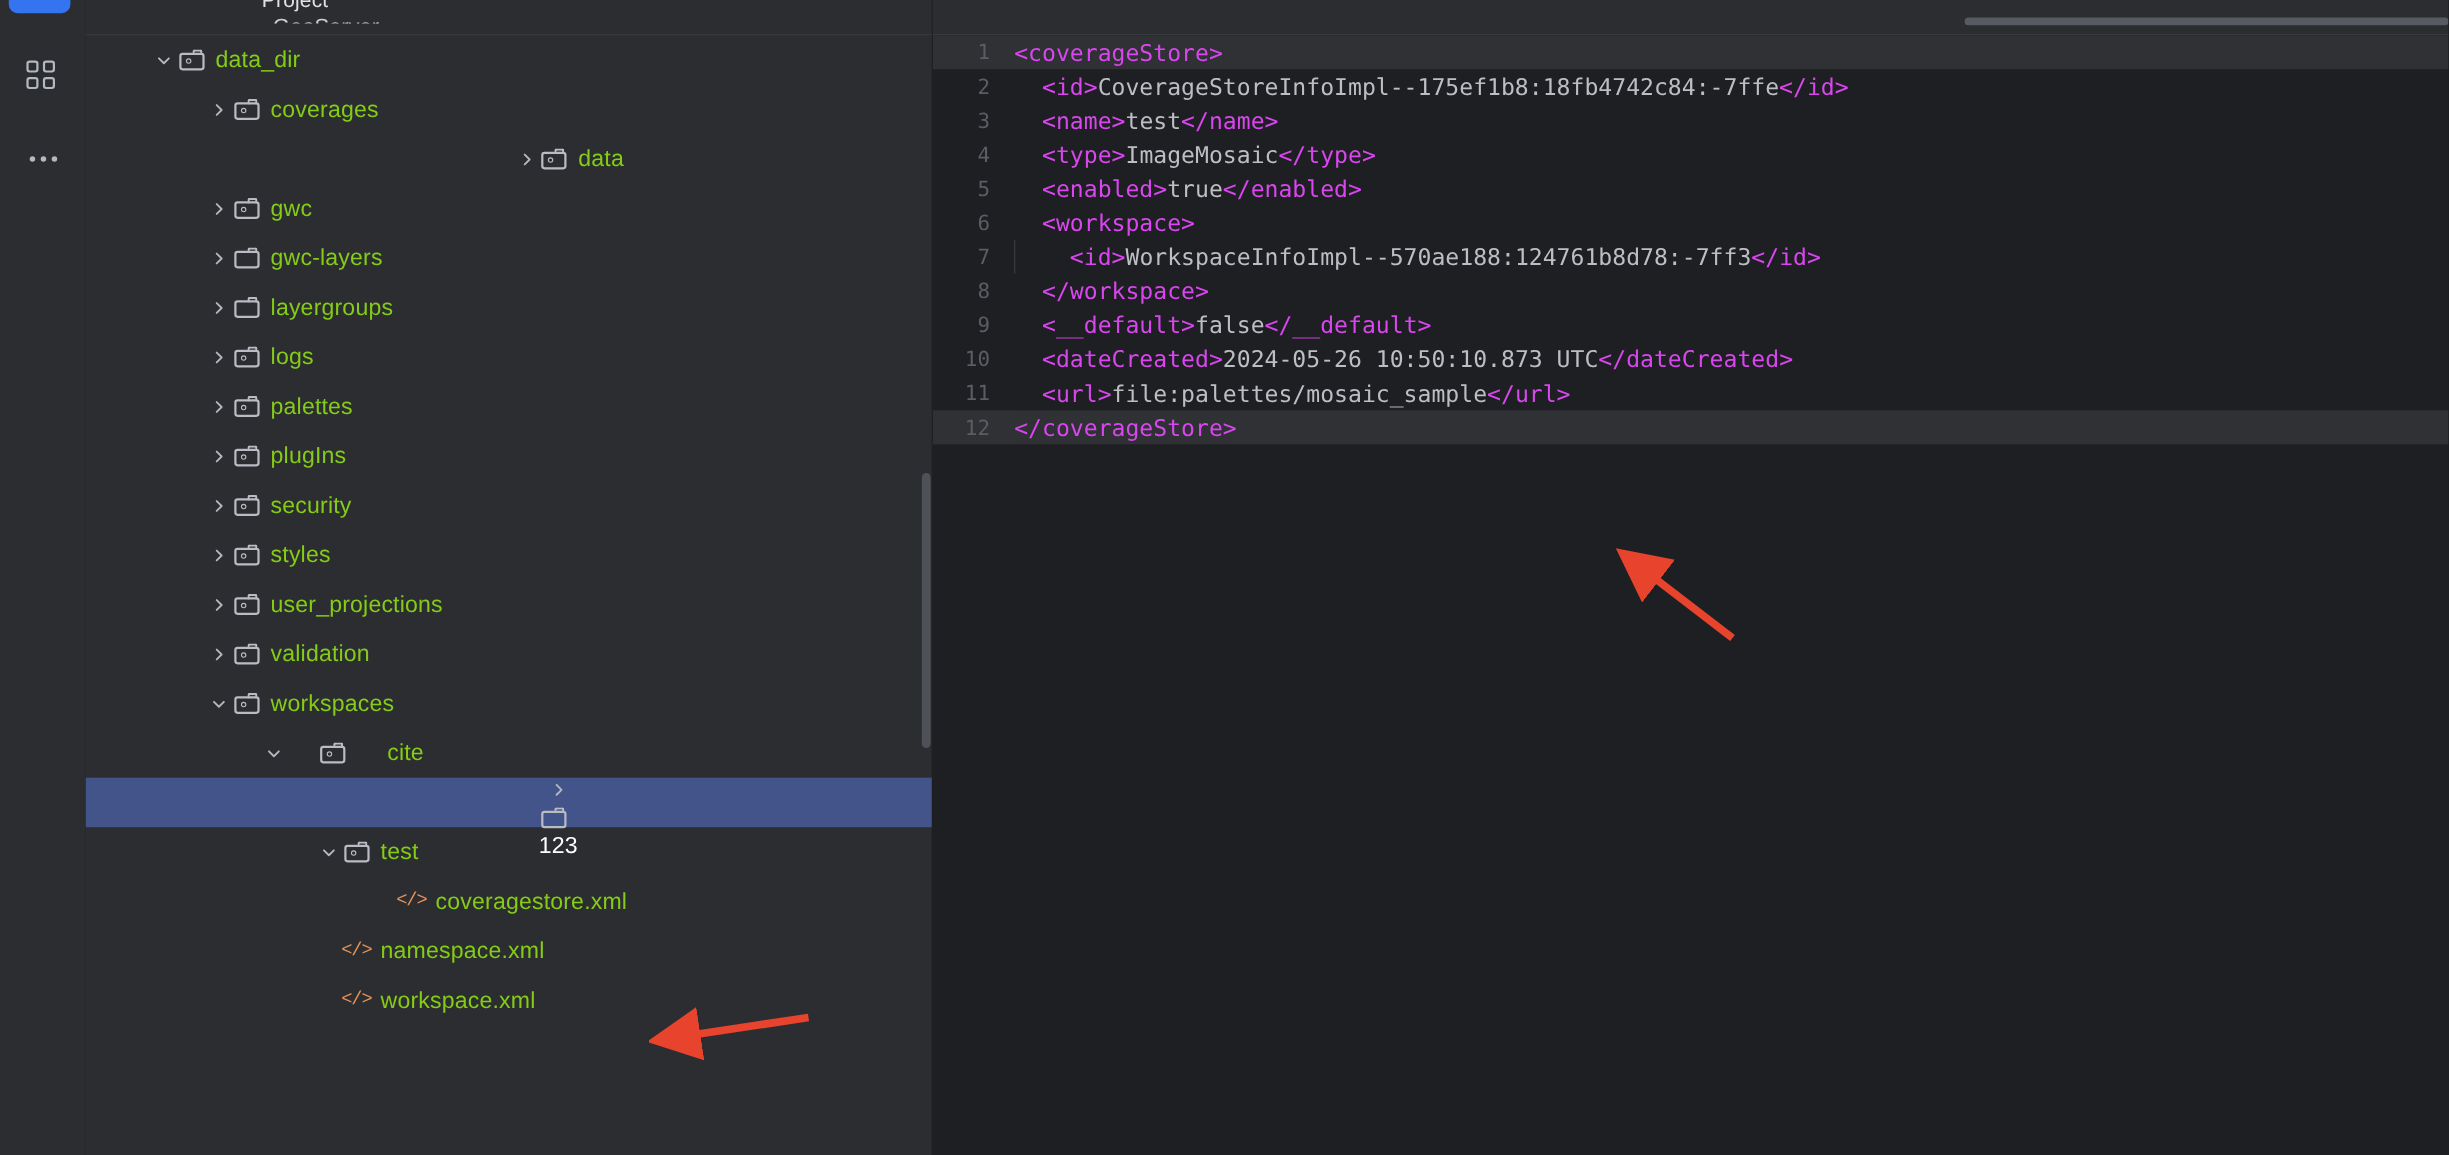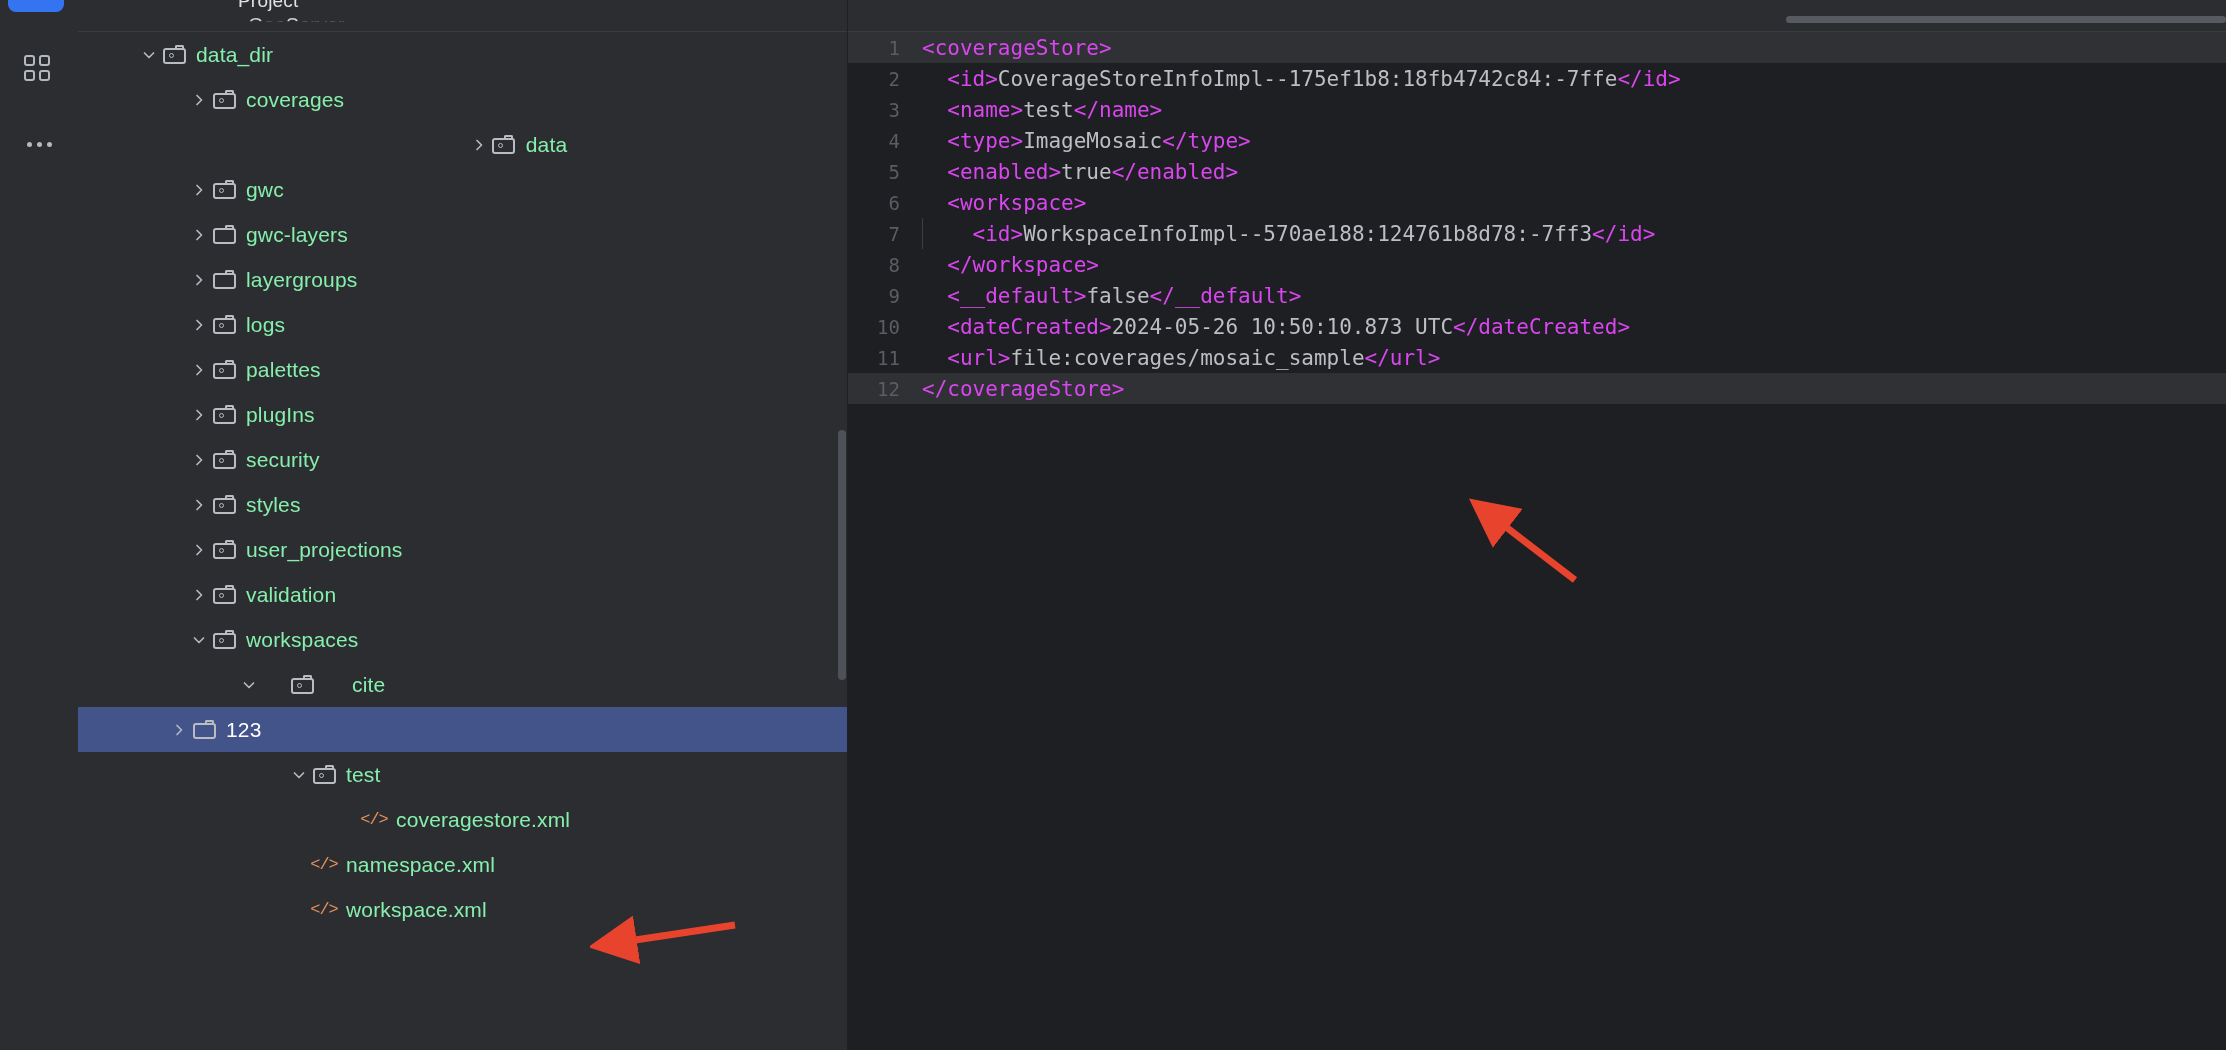--- a/index.html
+++ b/index.html
@@ -71,21 +71,21 @@
     white-space: nowrap;
   }
   .trow.sel { background: #43548a; }
   .trow .twist {
     width: 22px; height: 22px; flex: 0 0 22px;
     display: flex; align-items: center; justify-content: center;
     color: #b4b8bf;
   }
   .twist svg { display: block; }
   .trow .ticon { flex: 0 0 28px; width: 28px; height: 22px; display:flex; align-items:center; justify-content:center; margin-right: 8px; }
-  .trow .tlabel { color: #86efac; font-size: 21px; letter-spacing: .15px; }
+  .trow .tlabel { color: #84cc16; font-size: 21px; letter-spacing: .15px; }
   .trow.sel .tlabel { color: #ffffff; }
 
   
   .folder { position: relative; width: 23px; height: 19px; }
   .folder .body {
     position: absolute; left: 0; top: 3px; width: 23px; height: 16px;
     border: 2px solid #b9bcc2; border-radius: 3px; box-sizing: border-box;
   }
   .folder .tab {
     position: absolute; right: 2px; top: 0px; width: 9px; height: 5px;
@@ -397,21 +397,21 @@
           </span>
           <span class="ticon">
             <span class="folder">
               <span class="tab"></span>
               <span class="body"></span>
               <span class="dot"></span>
             </span>
           </span>
           <span class="tlabel">cite</span>
         </div>
-        <div class="trow sel" style="padding-left: 90px;">
+        <div class="trow sel" style="padding-left: 90px; flex-direction: column;">
           <span class="twist">
             <svg width="16" height="16" viewBox="0 0 16 16">
               <path d="M6 3.5 L10.5 8 L6 12.5" fill="none" stroke="#b4b8bf" stroke-width="1.7" stroke-linecap="round" stroke-linejoin="round"></path>
             </svg>
           </span>
           <span class="ticon">
             <span class="folder plain">
               <span class="tab"></span>
               <span class="body"></span>
             </span>
@@ -503,21 +503,21 @@
           <div class="cline">
             <span class="gutter">9</span>
             <span class="code"><span class="tag">  &lt;__default&gt;</span><span class="txt">false</span><span class="tag">&lt;/__default&gt;</span></span>
           </div>
           <div class="cline">
             <span class="gutter">10</span>
             <span class="code"><span class="tag">  &lt;dateCreated&gt;</span><span class="txt">2024-05-26 10:50:10.873 UTC</span><span class="tag">&lt;/dateCreated&gt;</span></span>
           </div>
           <div class="cline">
             <span class="gutter">11</span>
-            <span class="code"><span class="tag">  &lt;url&gt;</span><span class="txt">file:coverages/mosaic_sample</span><span class="tag">&lt;/url&gt;</span></span>
+            <span class="code"><span class="tag">  &lt;url&gt;</span><span class="txt">file:palettes/mosaic_sample</span><span class="tag">&lt;/url&gt;</span></span>
           </div>
           <div class="cline selrow">
             <span class="gutter">12</span>
             <span class="code"><span class="tag hl">&lt;/coverageStore&gt;</span></span>
           </div>
         </div>
     </div>
   </div>
 
   <svg class="arrow" style="left:590px; top:905px; width:160px; height:60px;">

